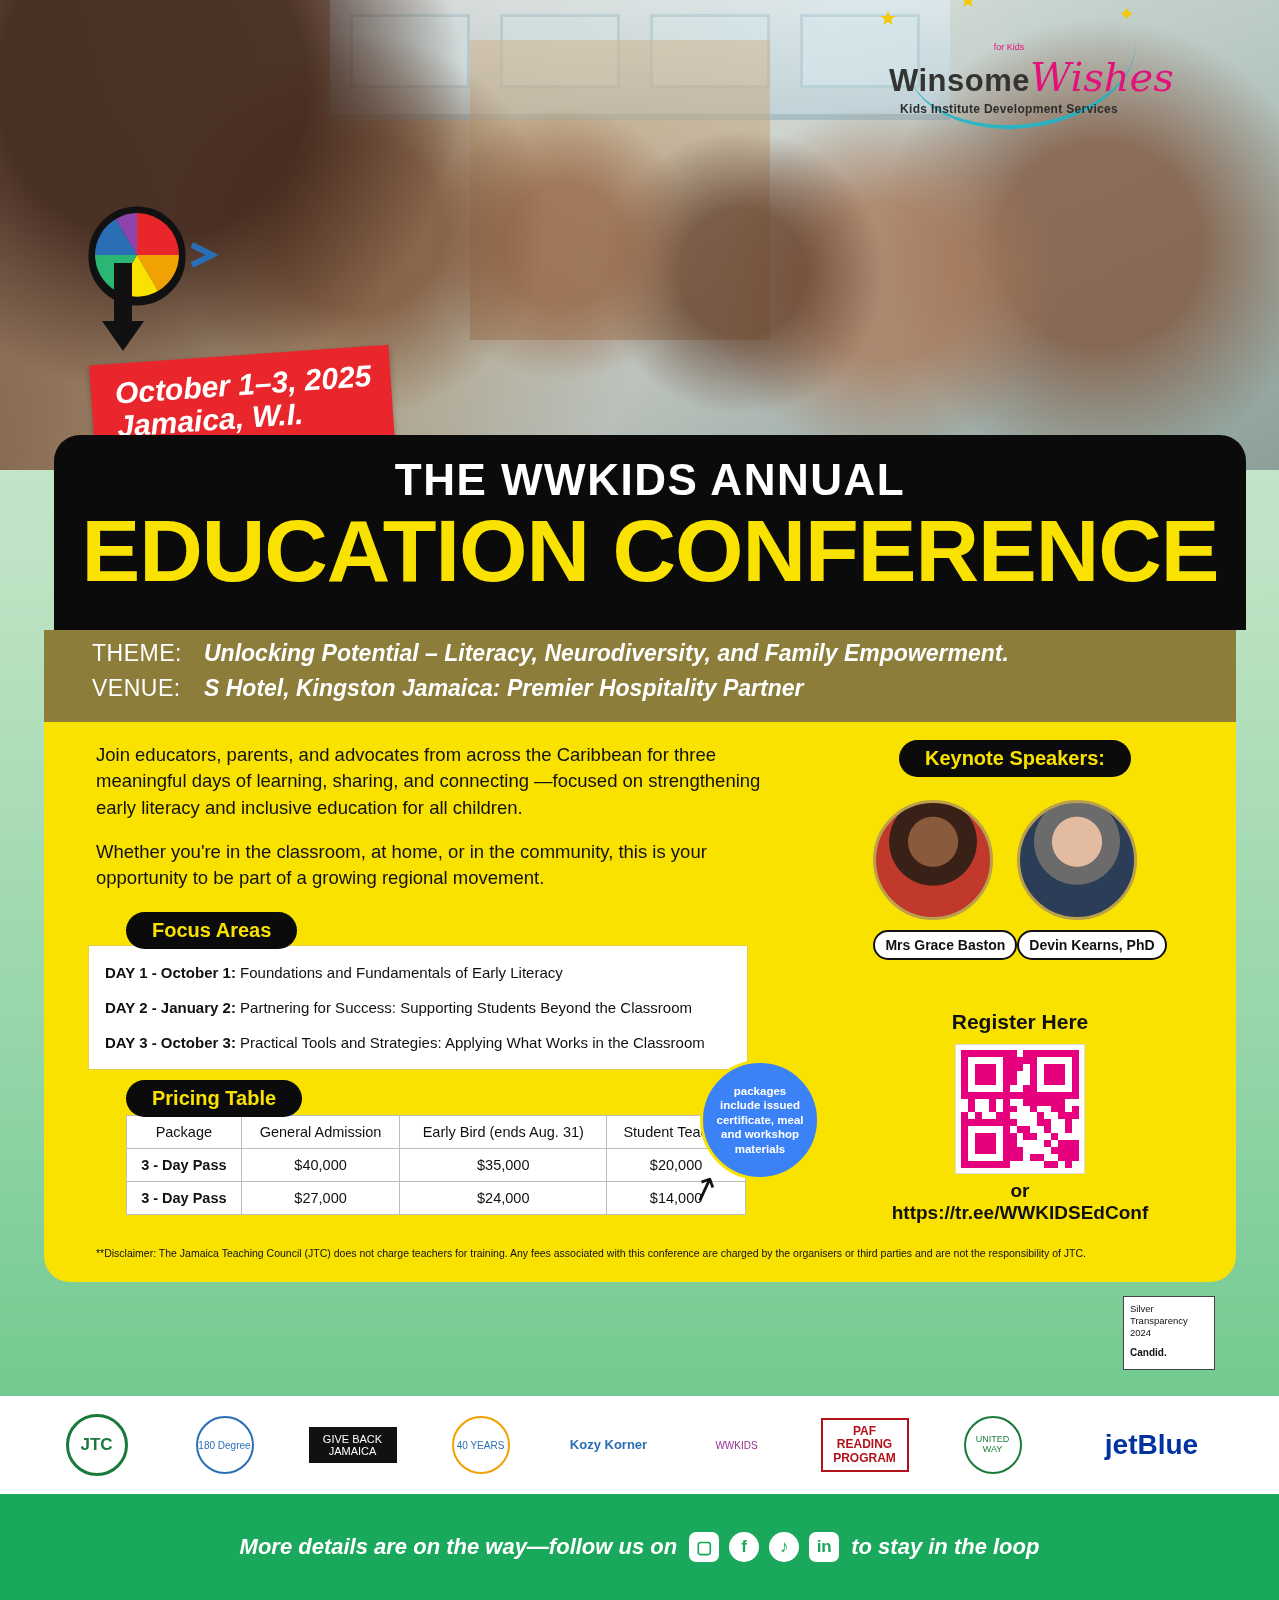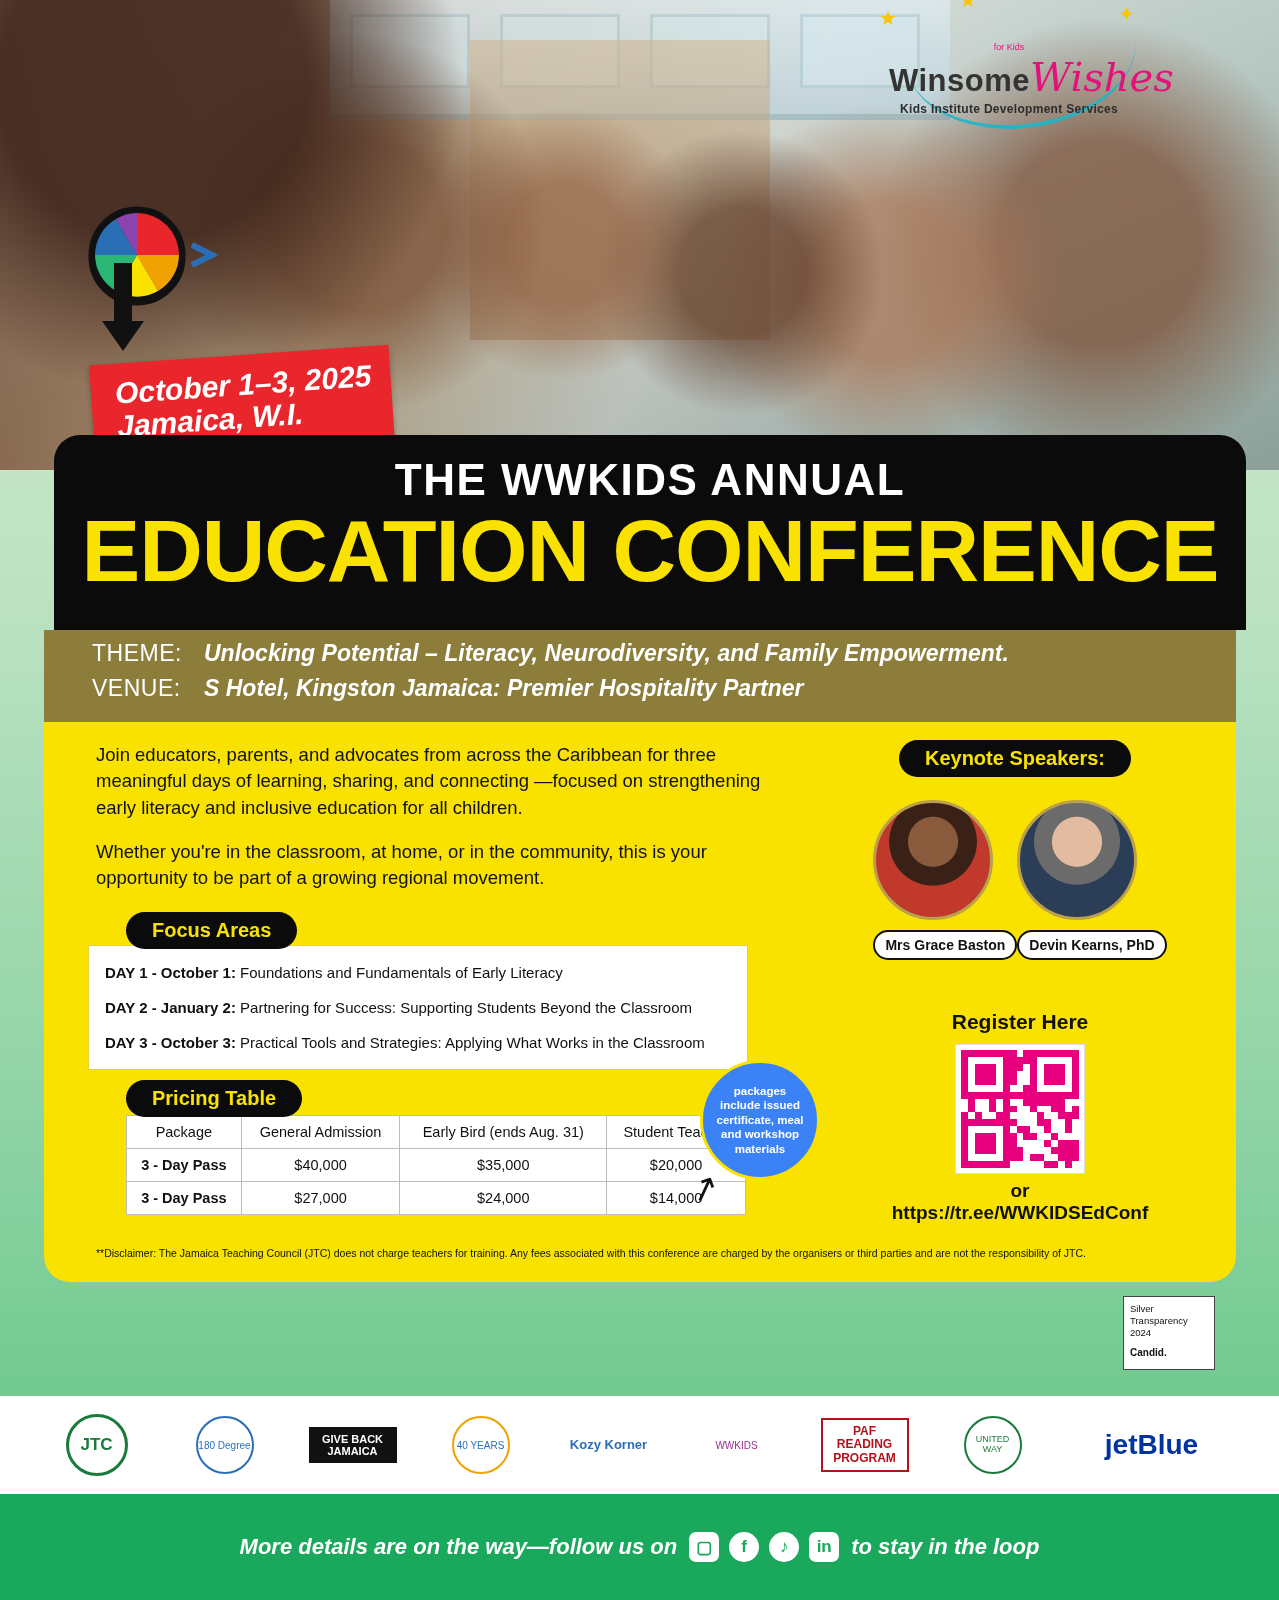--- a/index.html
+++ b/index.html
@@ -176,21 +176,21 @@
 
   
   .logo-strip{
     position:absolute; left:0; top:1396px; width:1279px; height:98px; background:#fff;
     display:flex; align-items:center; justify-content:center; gap:40px;
   }
   .logo-item{ width:88px; height:72px; display:flex; align-items:center; justify-content:center; text-align:center;
     font-size:9px; color:#333; line-height:1.1; }
   .logo-jtc{ border:3px solid #1a7a3c; border-radius:50%; width:62px;height:62px; color:#1a7a3c; font-weight:bold; font-size:17px; display:flex;align-items:center;justify-content:center;}
   .logo-180{ border:2px solid #2a6fb5; border-radius:50%; width:58px;height:58px; color:#2a6fb5; font-size:10px; display:flex;align-items:center;justify-content:center;}
-  .logo-gbj{ background:#111; color:#fff; font-size:11px; font-weight:bold; padding:6px 8px;}
+  .logo-gbj{ background:#111; color:#fff; font-size:11px; font-weight:normal; padding:6px 8px;}
   .logo-40{ border:2px solid #f0a202; border-radius:50%; width:58px;height:58px;color:#2a6fb5;font-size:10px;display:flex;align-items:center;justify-content:center;}
   .logo-kk{ color:#2a6fb5; font-size:13px; font-weight:bold;}
   .logo-paf{ border:2px solid #b4121b; color:#b4121b; font-size:12px; font-weight:bold; padding:5px 8px;}
   .logo-uw{ border:2px solid #1a7a3c; border-radius:50%; width:58px;height:58px;color:#1a7a3c;font-size:9px;display:flex;align-items:center;justify-content:center;}
   .logo-jb{ color:#0033a0; font-size:28px; font-weight:bold;}
   .logo-wwf{ color:#9b2d8f; font-size:10px; }
 
   
   .footer{
     position:absolute; left:0; top:1494px; width:1279px; height:106px; background:#1aa85c;

